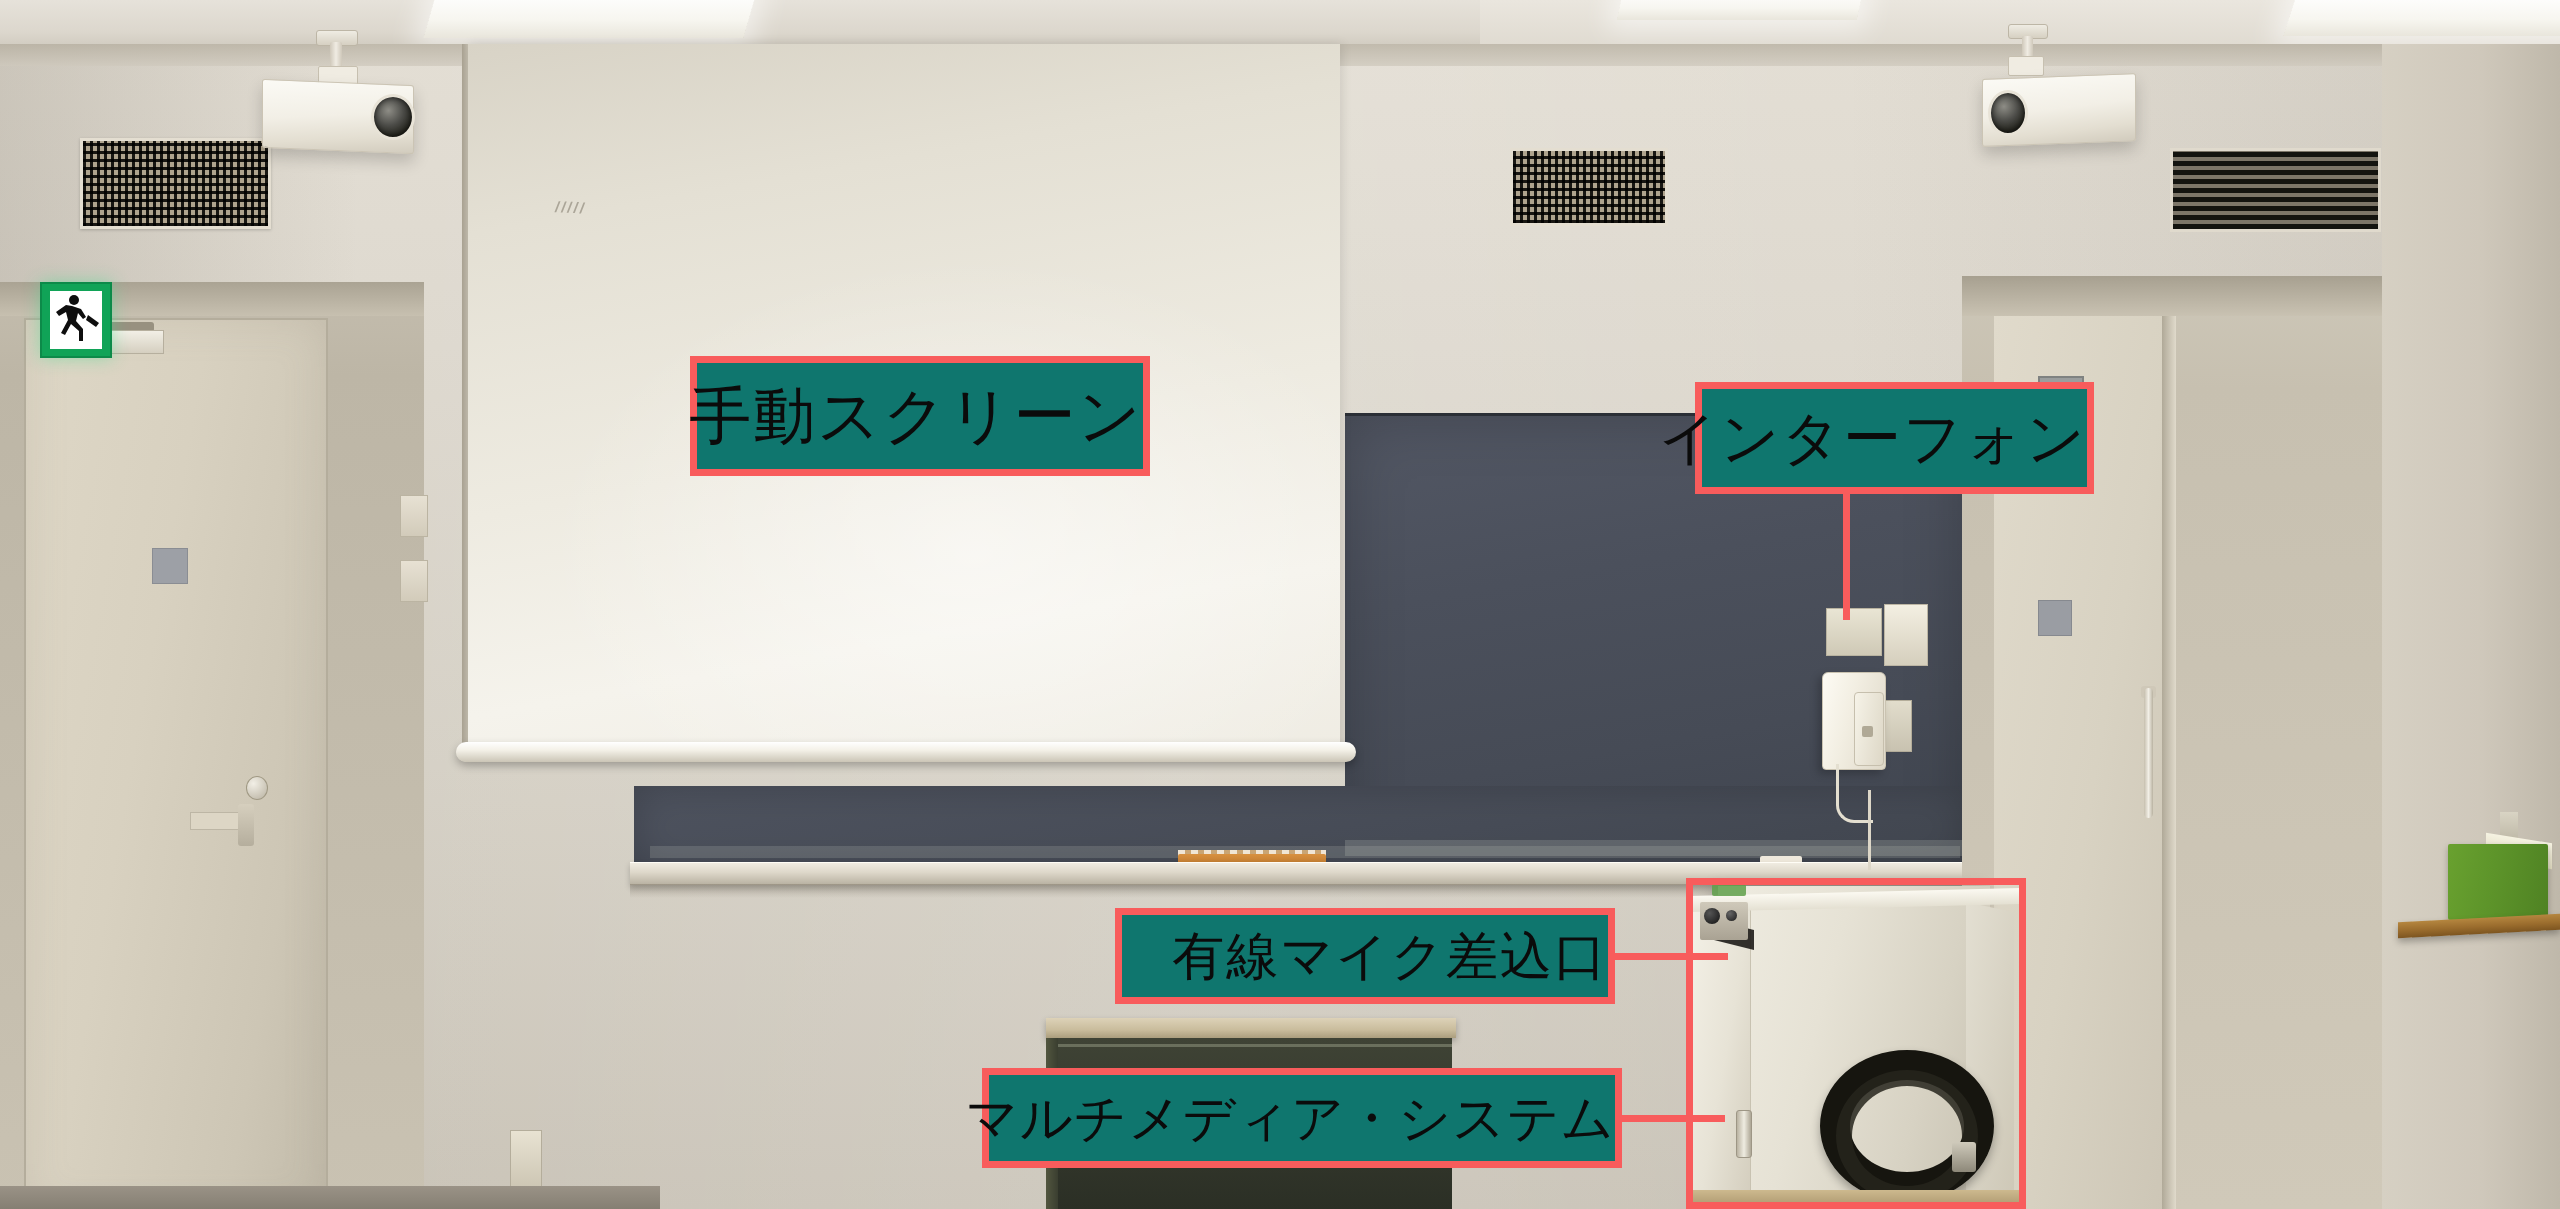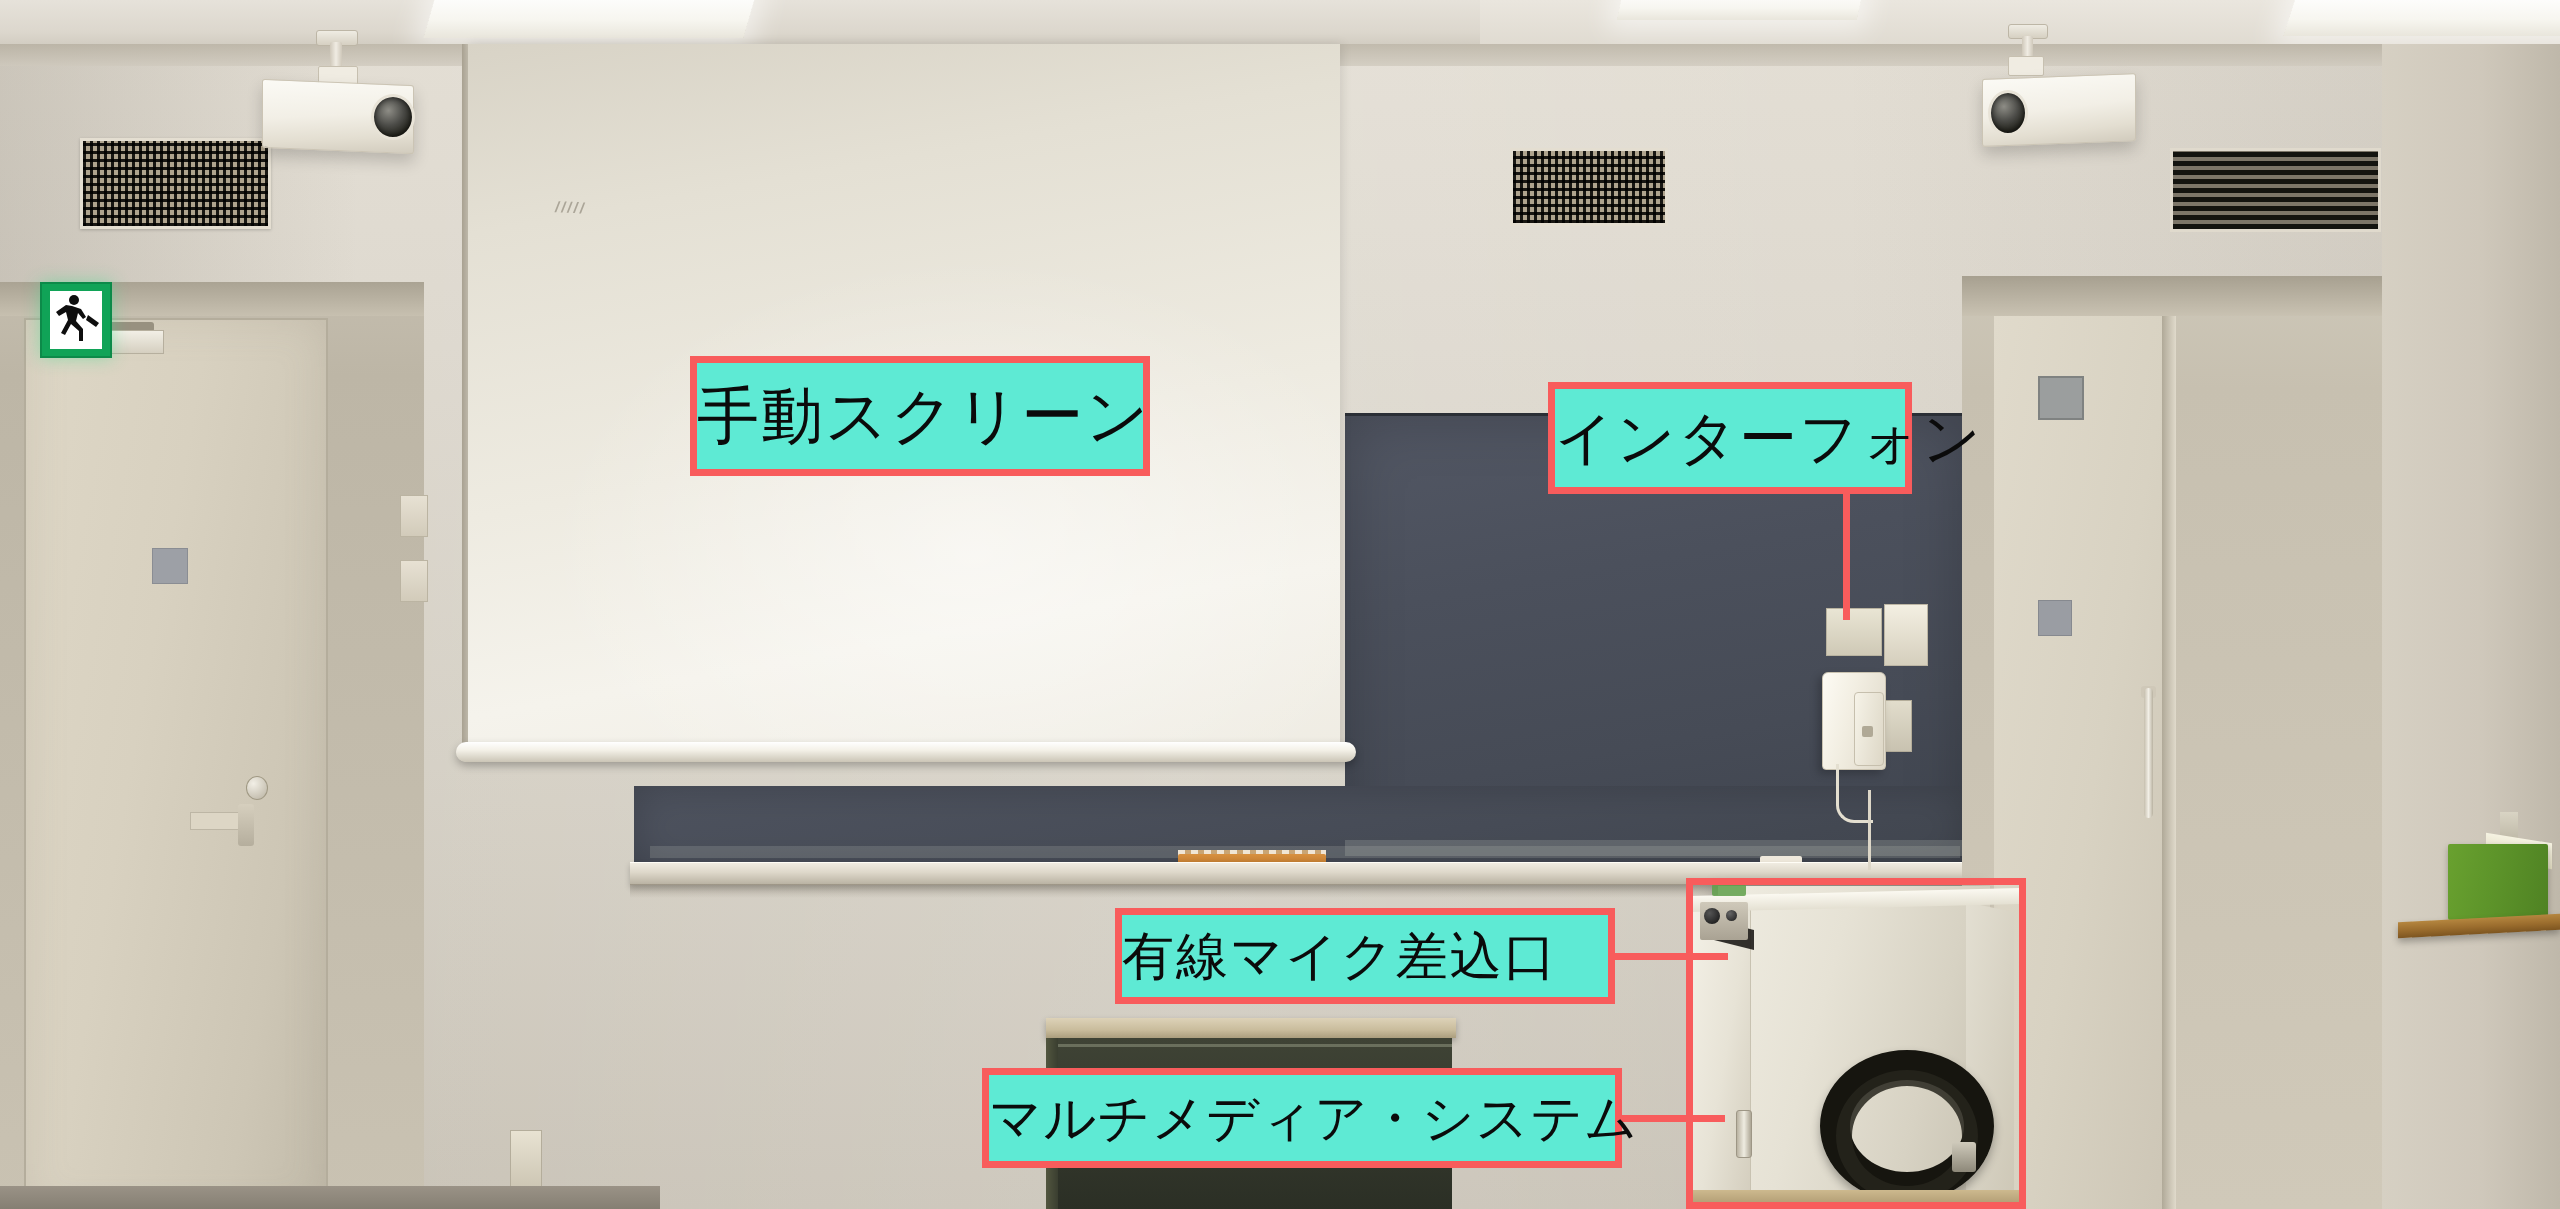--- a/index.html
+++ b/index.html
@@ -433,43 +433,43 @@
 
   
   #floor-strip{
     left:0;top:1186px;width:660px;height:23px;
     background:linear-gradient(180deg,#9a9286,#857f73);
   }
 
   
   .ann-box{
     position:absolute;
-    background:#5eead4;
+    background:#0f766e;
     border:7px solid var(--ann);
-    display:flex;align-items:center;justify-content:flex-start;
+    display:flex;align-items:center;justify-content:flex-end;
     box-sizing:border-box;
     z-index:40;
   }
   .ann-box span{
     color:#0b0b0b;
     font-weight:400;
     white-space:nowrap;
     line-height:1;
   }
   .leader{
     position:absolute;background:var(--ann);z-index:39;
   }
   .roi-box{
     position:absolute;border:7px solid var(--ann);box-sizing:border-box;z-index:38;
   }
 
   #ann-screen{left:690px;top:356px;width:460px;height:120px;}
   #ann-screen span{font-size:62px;letter-spacing:2px;}
 
-  #ann-intercom{left:1548px;top:382px;width:364px;height:112px;}
+  #ann-intercom{left:1695px;top:382px;width:399px;height:112px;}
   #ann-intercom span{font-size:58px;letter-spacing:2px;}
   #leader-intercom{left:1843px;top:494px;width:7px;height:126px;}
 
   #ann-mic{left:1115px;top:908px;width:500px;height:96px;}
   #ann-mic span{font-size:52px;letter-spacing:2px;}
   #leader-mic{left:1608px;top:953px;width:120px;height:7px;}
 
   #ann-mm{left:982px;top:1068px;width:640px;height:100px;}
   #ann-mm span{font-size:52px;letter-spacing:1px;}
   #leader-mm{left:1615px;top:1115px;width:110px;height:7px;}

